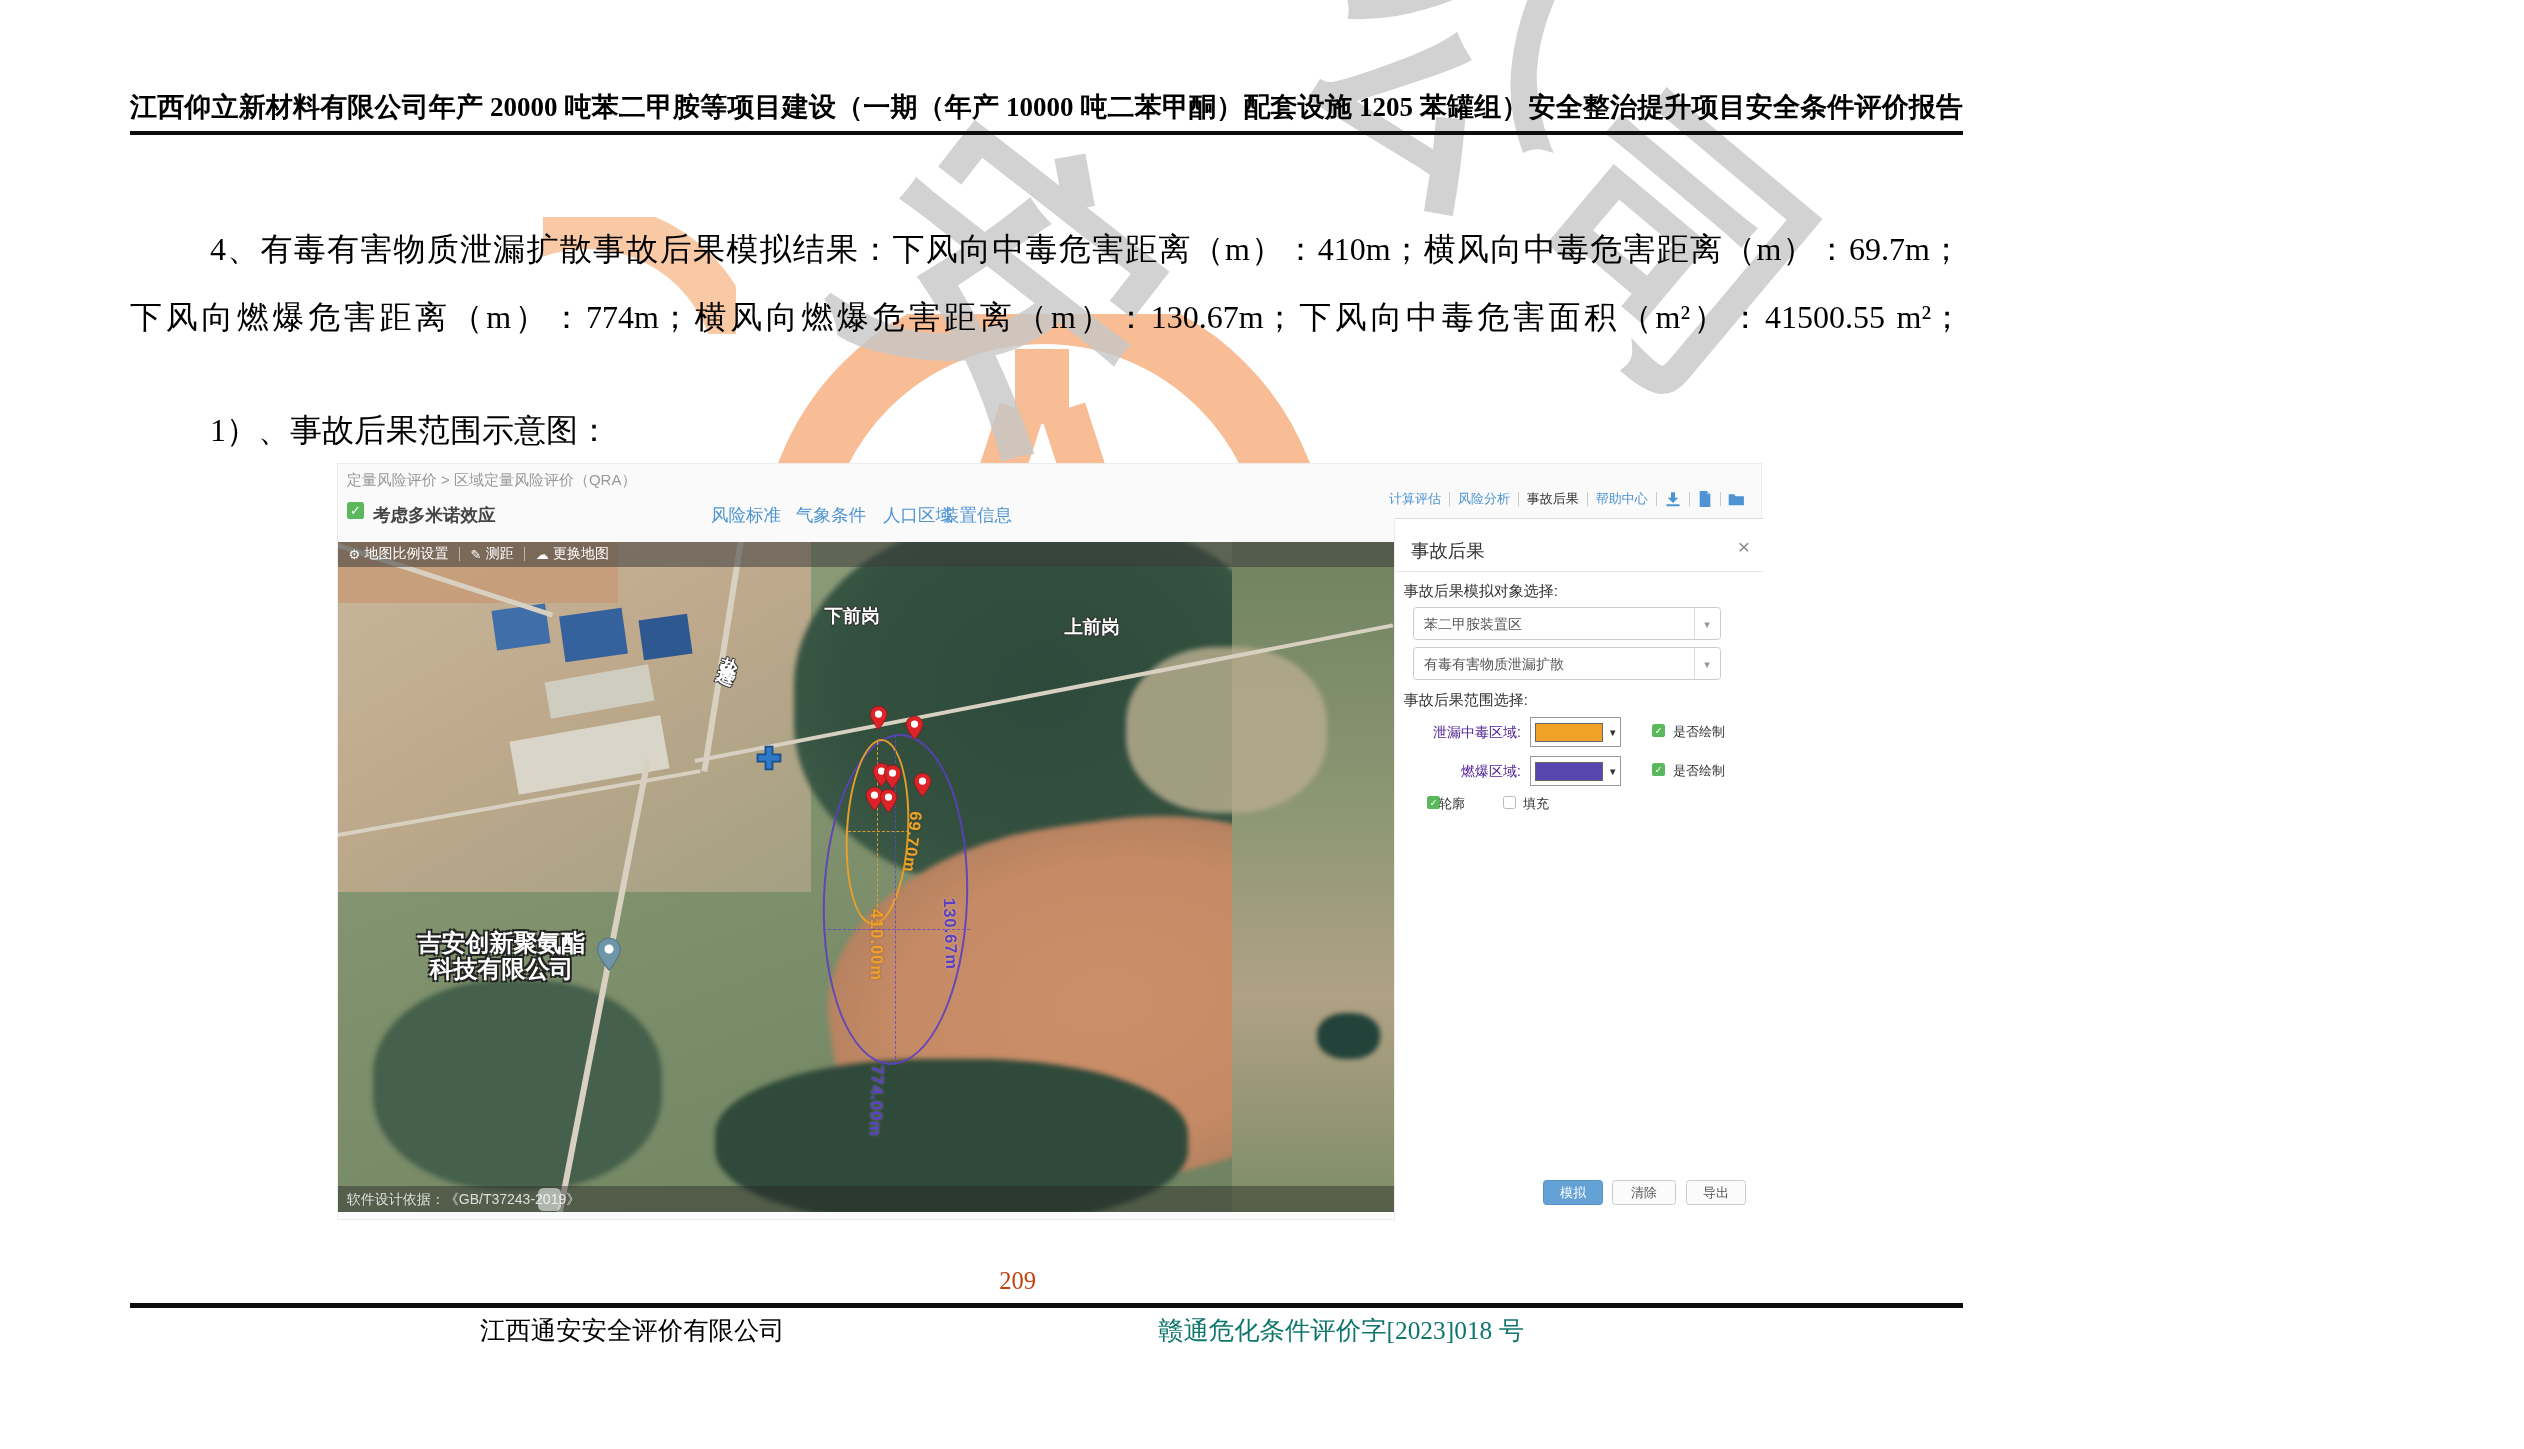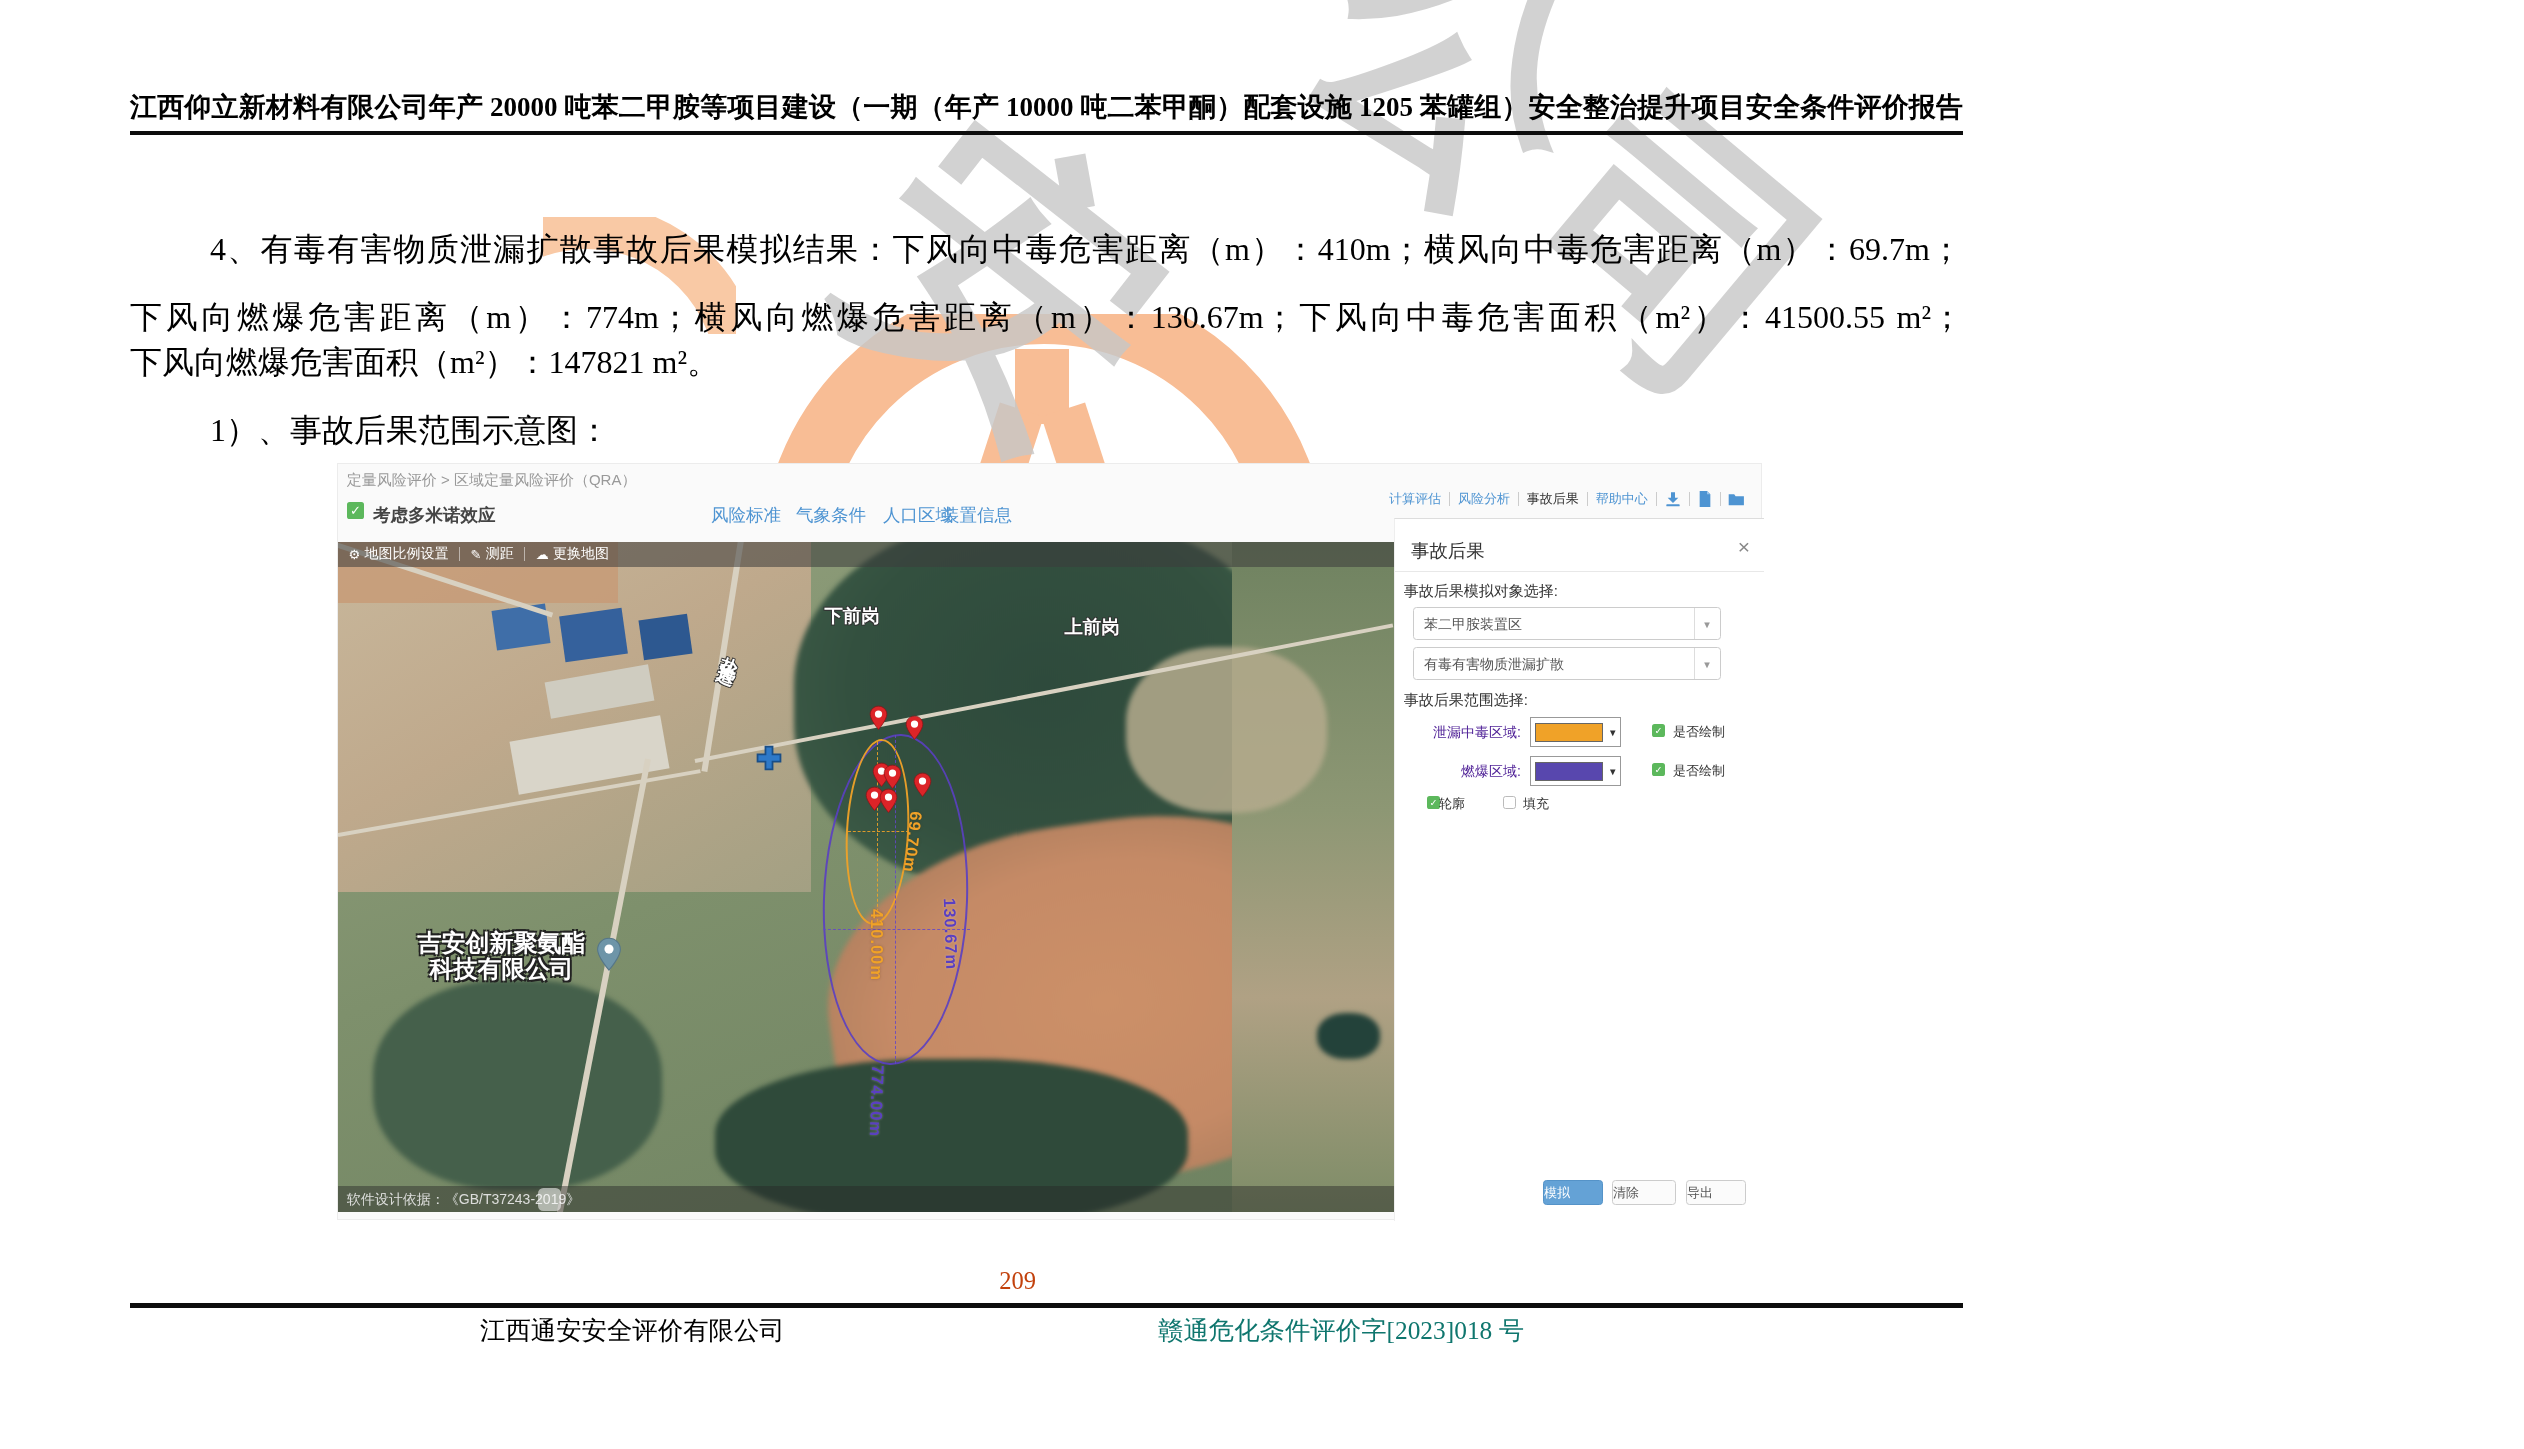--- a/index.html
+++ b/index.html
@@ -92,21 +92,21 @@
   .sel{position:absolute;left:17.5px;width:308px;height:33px;border:0.9px solid #ccc;border-radius:3.5px;background:#fff;}
   .sel .txt{position:absolute;left:10.5px;top:0;line-height:33px;font-size:14px;color:#555;}
   .sel .arr{position:absolute;right:0;top:0;width:26px;height:100%;border-left:0.9px solid #ddd;
     color:#999;font-size:9.6px;text-align:center;line-height:33px;}
   .rowlab{position:absolute;width:96px;text-align:right;font-size:14px;color:#4c1d95;}
   .swatch{position:absolute;left:135px;width:91px;height:30px;border:0.9px solid #999;background:#fff;}
   .swatch .col{position:absolute;left:4.4px;top:5.3px;width:68px;height:18.4px;border:0.9px solid #666;}
   .swatch .arr{position:absolute;right:2.6px;top:0;line-height:30px;font-size:9.6px;color:#333;}
   .drawlab{position:absolute;left:278px;font-size:13px;color:#333;}
   .chklab{position:absolute;font-size:13px;color:#333;}
-  .btn{position:absolute;height:24.5px;border-radius:3.5px;font-size:13px;text-align:left;line-height:24.5px;cursor:pointer;}
+  .btn{position:absolute;height:24.5px;border-radius:3.5px;font-size:13px;text-align:center;line-height:24.5px;cursor:pointer;}
   .btn.primary{background:#64A2D6;color:#fff;border:0.9px solid #5593c8;}
   .btn.plain{background:#fbfbfb;color:#555;border:0.9px solid #ccc;}
 </style>
 </head>
 <body>
 
 <div class="page">
 
   <div class="wm-clip">
     <div class="wm-ring"></div>
@@ -116,21 +116,20 @@
     <div class="wm-pillar" style="left:1051px;top:408px;width:46px;height:70px;transform:rotate(-18deg);"></div>
     <div class="wm-char" style="left:863px;top:140px;font-size:289px;transform:rotate(38deg);">安</div>
     <div class="wm-char" style="left:1288px;top:35px;font-size:263px;transform:rotate(40deg);letter-spacing:26px;">公司</div>
   </div>
 
   <div class="doc-header">江西仰立新材料有限公司年产 20000 吨苯二甲胺等项目建设（一期（年产 10000 吨二苯甲酮）配套设施 1205 苯罐组）安全整治提升项目安全条件评价报告</div>
   <div class="rule top"></div>
 
   <div class="bodyline just" style="left:210px;top:204px;width:1752px;">4、有毒有害物质泄漏扩散事故后果模拟结果：下风向中毒危害距离（m）：410m；横风向中毒危害距离（m）：69.7m；</div>
   <div class="bodyline just" style="left:130px;top:272px;width:1833px;">下风向燃爆危害距离（m）：774m；横风向燃爆危害距离（m）：130.67m；下风向中毒危害面积（m²）：41500.55 m²；</div>
-  <div class="bodyline" style="left:130px;top:341px;">下风向燃爆危害面积（m²）：147821 m²。</div>
   <div class="bodyline" style="left:210px;top:409px;">1）、事故后果范围示意图：</div>
 
   <div class="app">
 
     <div class="crumb">定量风险评价 &gt; 区域定量风险评价（QRA）</div>
 
     <div class="row2">
       <span class="chk" style="position:absolute;left:8.8px;top:0.9px;">✓</span>
       <span class="domino-label">考虑多米诺效应</span>
       <span class="toplink" style="left:373px;">风险标准</span>

